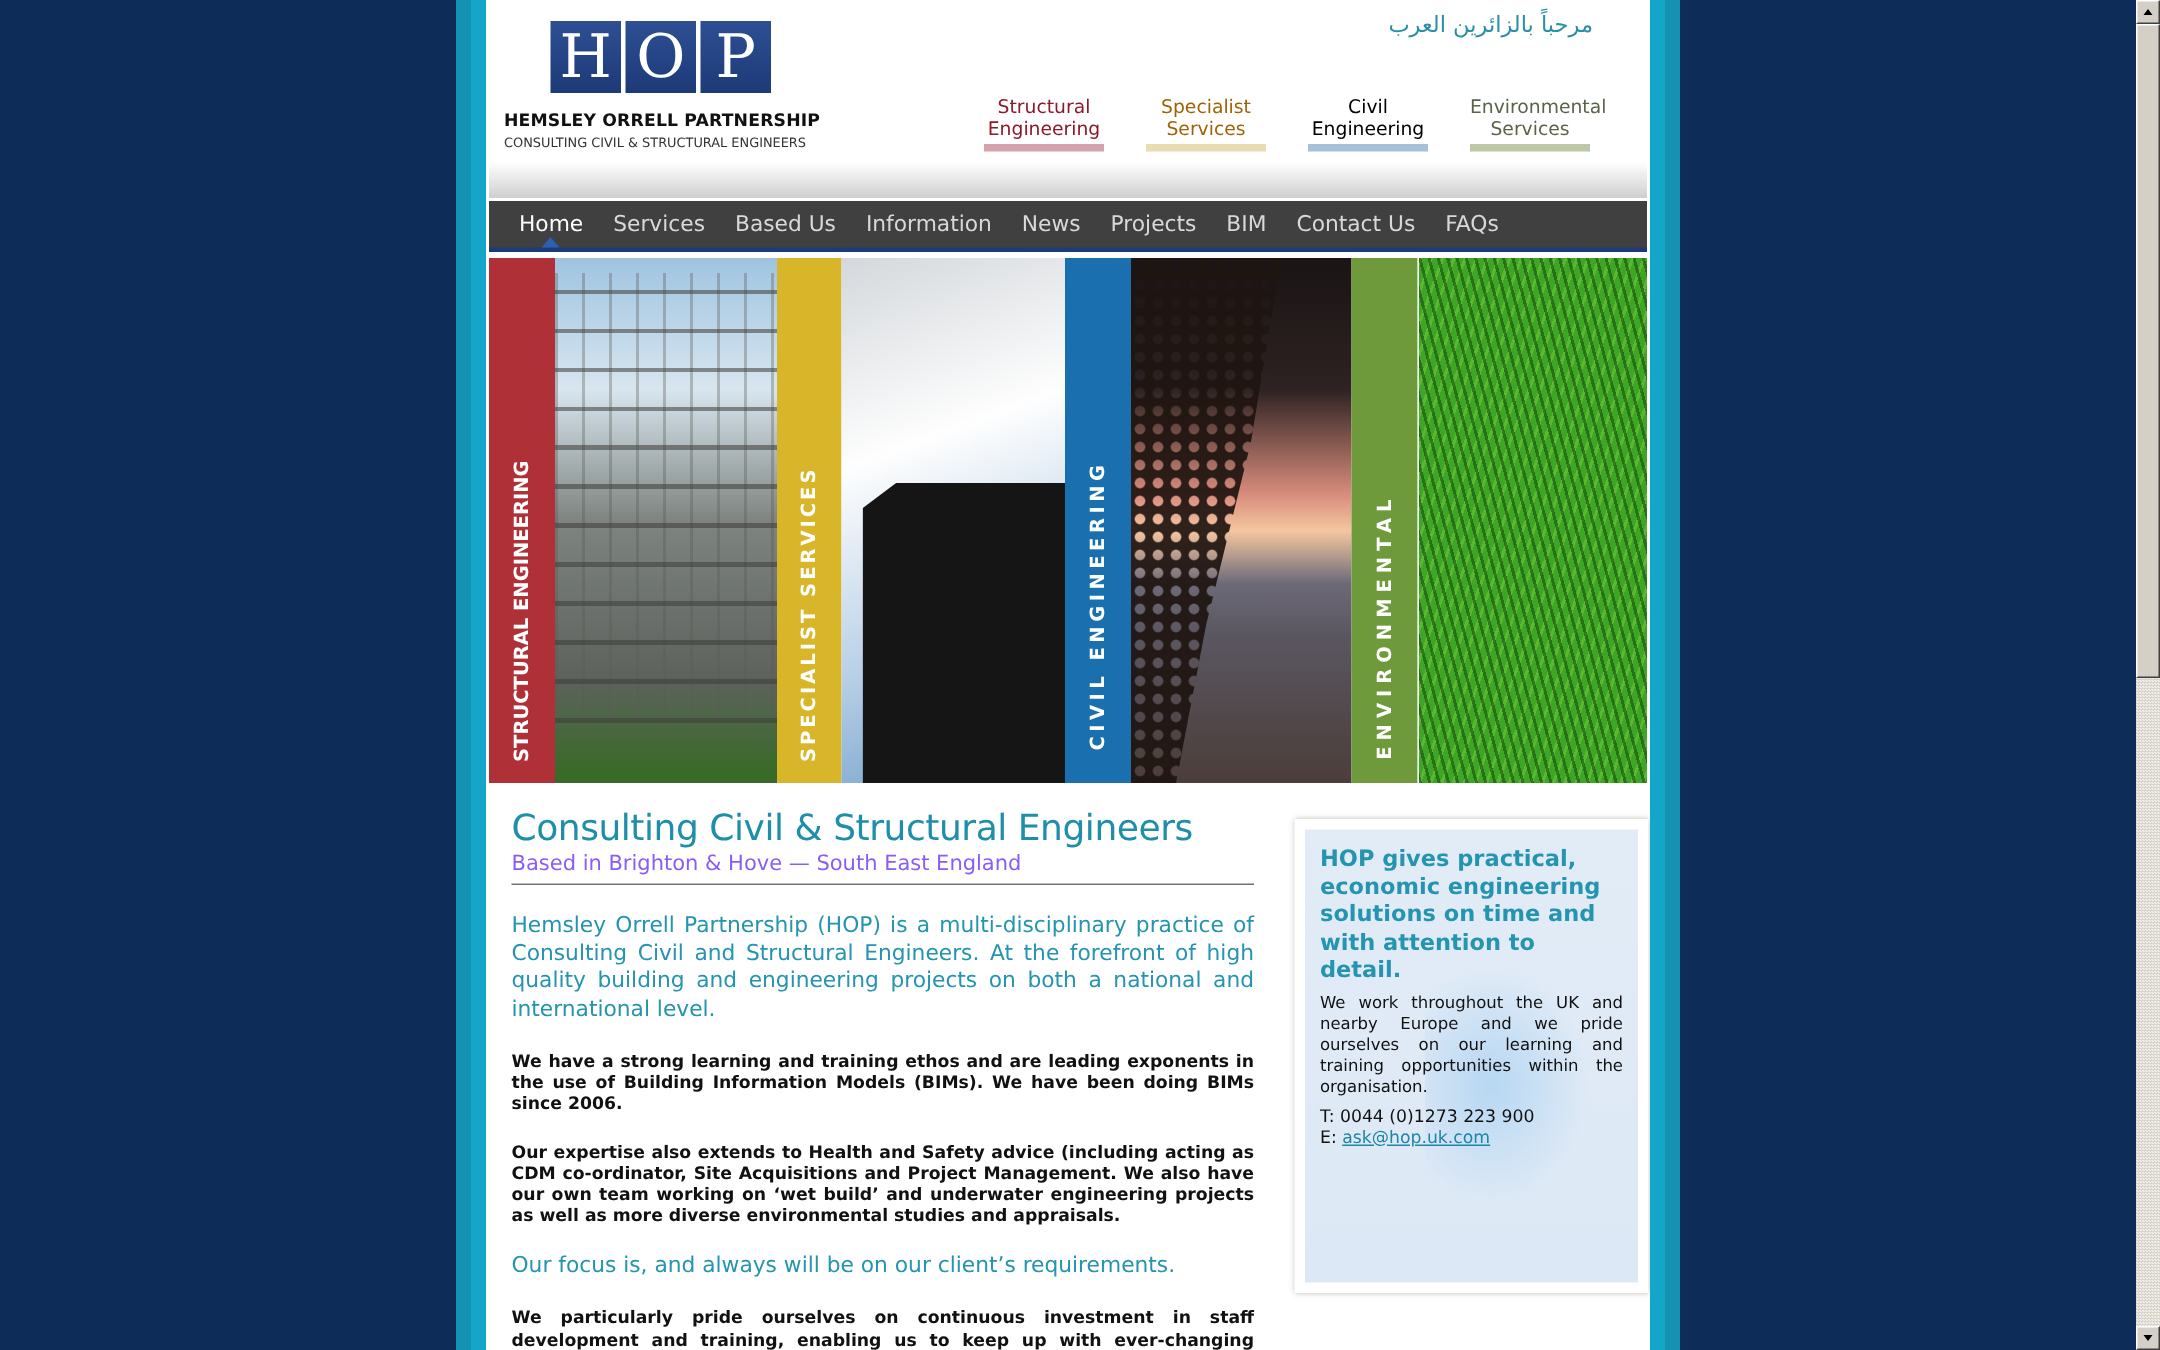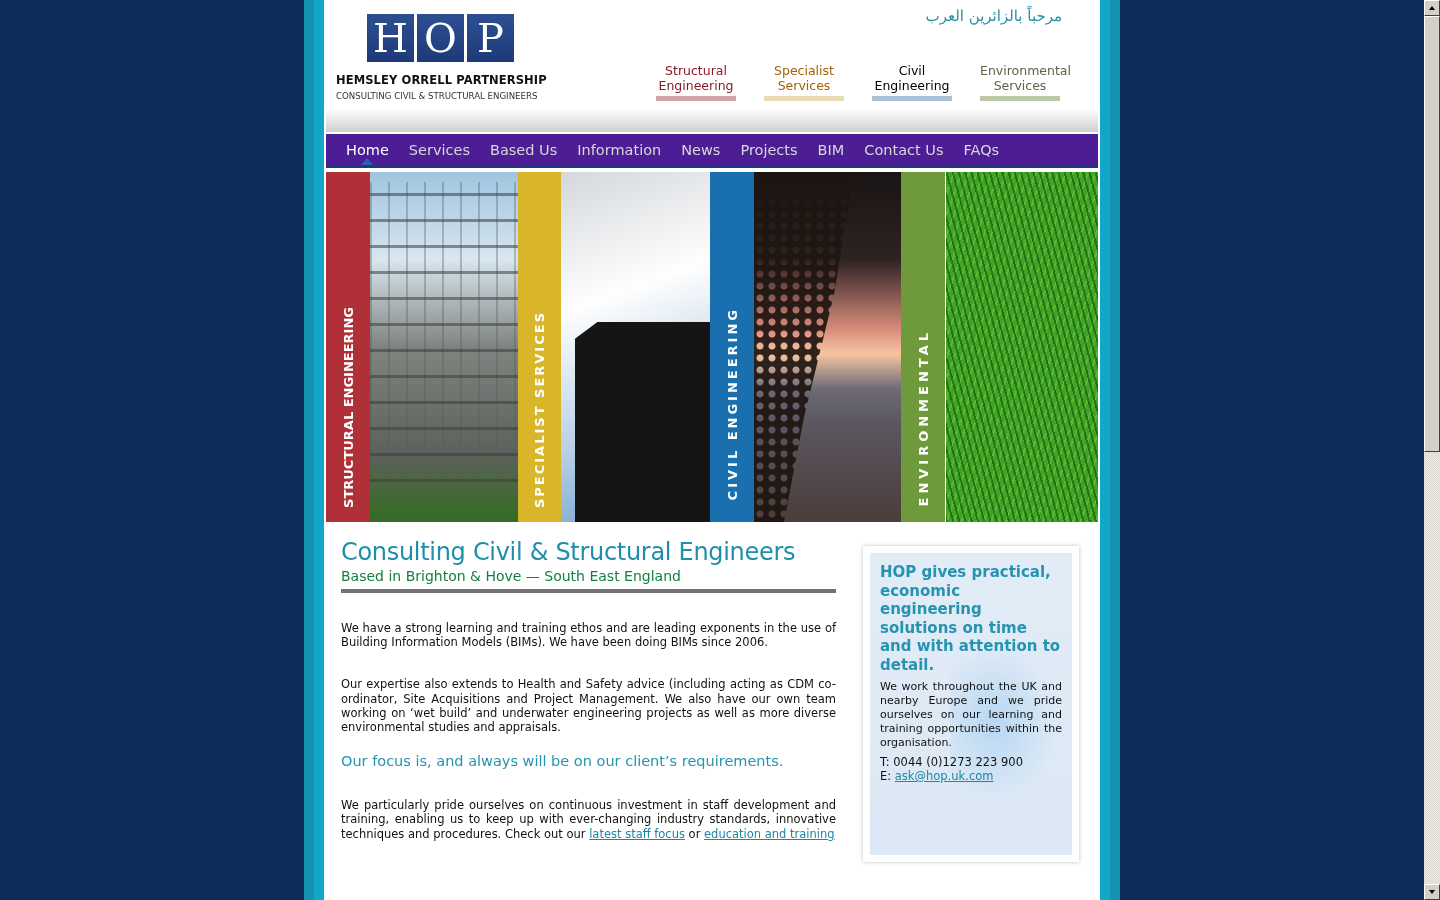--- a/index.html
+++ b/index.html
@@ -19,21 +19,21 @@
   .logo-boxes { display: flex; gap: 3px; margin-left: 31px; }
   .logo-box { width: 47px; height: 48px; background: linear-gradient(#2d4f93, #1d3a78); color: #fff; font-family: "DejaVu Serif", serif; font-size: 40px; line-height: 48px; text-align: center; }
   .logo-name { font-family: "DejaVu Sans", sans-serif; font-weight: bold; font-size: 11.5px; color: #111; margin-top: 11px; letter-spacing: 0.1px; white-space: nowrap; }
   .logo-sub { font-family: "DejaVu Sans", sans-serif; font-size: 8.6px; color: #333; margin-top: 4px; white-space: nowrap; }
   .arabic { position: absolute; right: 38px; top: 7px; font-family: "DejaVu Serif", serif; font-size: 15px; color: #2a8fa8; direction: rtl; }
   .svc-links { position: absolute; left: 332px; top: 63px; display: flex; gap: 28px; text-align: center; }
   .svc-link { width: 80px; font-size: 12.5px; line-height: 15px; cursor: pointer; text-decoration: none; }
   .svc-link .bar { display: block; height: 5px; margin-top: 3px; }
 
   
-  .nav { position: absolute; left: 2px; right: 2px; top: 134px; height: 34px; background: #4c1d95; border-bottom: 3px solid #1d3a78; display: flex; padding-left: 10px; }
+  .nav { position: absolute; left: 2px; right: 2px; top: 134px; height: 34px; background: #404040; border-bottom: 3px solid #1d3a78; display: flex; padding-left: 10px; }
   .nav-item { color: #d8d8d8; font-size: 14.5px; line-height: 33px; padding: 0 10px; cursor: pointer; position: relative; white-space: nowrap; }
   .nav-item.active { color: #fff; }
   .nav-item.active::after { content: ""; position: absolute; left: 50%; margin-left: -6px; bottom: 0; border-left: 6px solid transparent; border-right: 6px solid transparent; border-bottom: 7px solid #2a5fb3; }
 
   
   .banner { position: absolute; left: 2px; top: 172px; width: 772px; height: 350px; display: flex; }
   .strip { position: relative; height: 350px; }
   .strip-text { position: absolute; bottom: 14px; left: 0; width: 100%; display: flex; justify-content: center; }
   .vert { writing-mode: vertical-rl; transform: rotate(180deg); color: #fff; font-size: 13px; font-weight: bold; white-space: nowrap; }
   .photo { height: 350px; position: relative; overflow: hidden; }
@@ -47,28 +47,28 @@
   .photo-pier .lattice { position: absolute; left: 0; top: 0; width: 100px; height: 350px;
       background: radial-gradient(circle, transparent 3px, #1e1410 4px) 0 0 / 12px 12px; opacity: 0.92; clip-path: polygon(0 0, 100% 0, 80% 35%, 50% 70%, 30% 100%, 0 100%); }
   .photo-grass { background:
       repeating-linear-gradient(75deg, rgba(20,80,10,0.6) 0 2px, transparent 2px 6px),
       repeating-linear-gradient(110deg, rgba(120,210,60,0.45) 0 2px, transparent 2px 7px),
       #3fa526; }
 
   
   .content { position: absolute; left: 17px; top: 536px; width: 495px; }
   .title { font-size: 24px; color: #1f8ea8; font-weight: normal; line-height: 32px; letter-spacing: -0.3px; }
-  .subtitle { font-size: 14px; color: #15803d; line-height: 17px; padding-bottom: 4px; border-bottom: 4px solid #737373; }
+  .subtitle { font-size: 14px; color: #8b5cf6; line-height: 17px; padding-bottom: 4px; border-bottom: 1px solid #737373; }
   .lead { font-size: 14.5px; line-height: 18.5px; color: #2594b0; text-align: justify; margin-top: 18px; }
-  .para { font-size: 11.5px; line-height: 14.2px; color: #111; text-align: justify; margin-top: 28px; }
+  .para { font-size: 11.5px; line-height: 14.2px; color: #111; text-align: justify; margin-top: 18px; font-weight: bold; }
   .focus { font-size: 14.5px; line-height: 18px; color: #2594b0; margin-top: 18px; }
   .link { color: #1d86a6; text-decoration: underline; cursor: pointer; }
 
   
-  .sidebox { position: absolute; left: 539px; top: 546px; width: 216px; height: 316px; background: #fff; box-shadow: 0 0 4px rgba(0,0,0,0.25); padding: 7px; }
+  .sidebox { position: absolute; left: 539px; top: 546px; width: 236px; height: 316px; background: #fff; box-shadow: 0 0 4px rgba(0,0,0,0.25); padding: 7px; }
   .sidebox-inner { width: 100%; height: 100%; background: linear-gradient(#e2ecf7, #dce8f5); padding: 10px 10px; position: relative; overflow: hidden; }
   .map-shape { position: absolute; left: 80px; top: 90px; width: 110px; height: 160px; background: radial-gradient(ellipse at 40% 50%, rgba(150,200,240,0.55), rgba(150,200,240,0) 70%); }
   .side-title { position: relative; font-size: 15px; font-weight: bold; color: #2594b0; line-height: 18.5px; }
   .side-text { position: relative; font-size: 11px; line-height: 14px; color: #111; text-align: justify; margin-top: 6px; }
   .side-contact { position: relative; font-size: 11.5px; line-height: 14px; color: #111; margin-top: 5px; }
 
   
   .scrollbar { position: absolute; left: 1424px; top: 0; width: 16px; height: 900px; background: repeating-conic-gradient(#f0eee8 0 25%, #d8d4cc 0 50%) 0 0 / 2px 2px; }
   .sb-btn { position: absolute; left: 0; width: 16px; height: 16px; background: #d4d0c8; border: 1px solid; border-color: #fff #404040 #404040 #fff; }
   .sb-btn.up { top: 0; } .sb-btn.down { bottom: 0; }
@@ -163,20 +163,21 @@
       <div class="strip-text" style="bottom:16px">
           <span class="vert" style="letter-spacing:4px">ENVIRONMENTAL</span>
         </div>
     </div>
     <div class="photo photo-grass" style="width:153px;border-left:1px solid #fff"></div>
   </div>
 
   <div class="content">
     <h1 class="title">Consulting Civil &amp; Structural Engineers</h1>
     <div class="subtitle">Based in Brighton &amp; Hove — South East England</div>
+    <p class="lead">Hemsley Orrell Partnership (HOP) is a multi-disciplinary practice of Consulting Civil and Structural Engineers. At the forefront of high quality building and engineering projects on both a national and international level.</p>
     <p class="para">We have a strong learning and training ethos and are leading exponents in the use of Building Information Models (BIMs). We have been doing BIMs since 2006.</p>
     <p class="para">Our expertise also extends to Health and Safety advice (including acting as CDM co-ordinator, Site Acquisitions and Project Management. We also have our own team working on ‘wet build’ and underwater engineering projects as well as more diverse environmental studies and appraisals.</p>
     <p class="focus">Our focus is, and always will be on our client’s requirements.</p>
     <p class="para"><span>We particularly pride ourselves on continuous investment in staff development and training, enabling us to keep up with ever-changing industry standards, innovative techniques and procedures. Check out our </span><a class="link">latest staff focus</a><span> or </span><a class="link">education and training</a></p>
   </div>
 
   <aside class="sidebox">
     <div class="sidebox-inner">
       <div class="map-shape"></div>
       <div class="side-title">HOP gives practical, economic engineering solutions on time and with attention to detail.</div>

